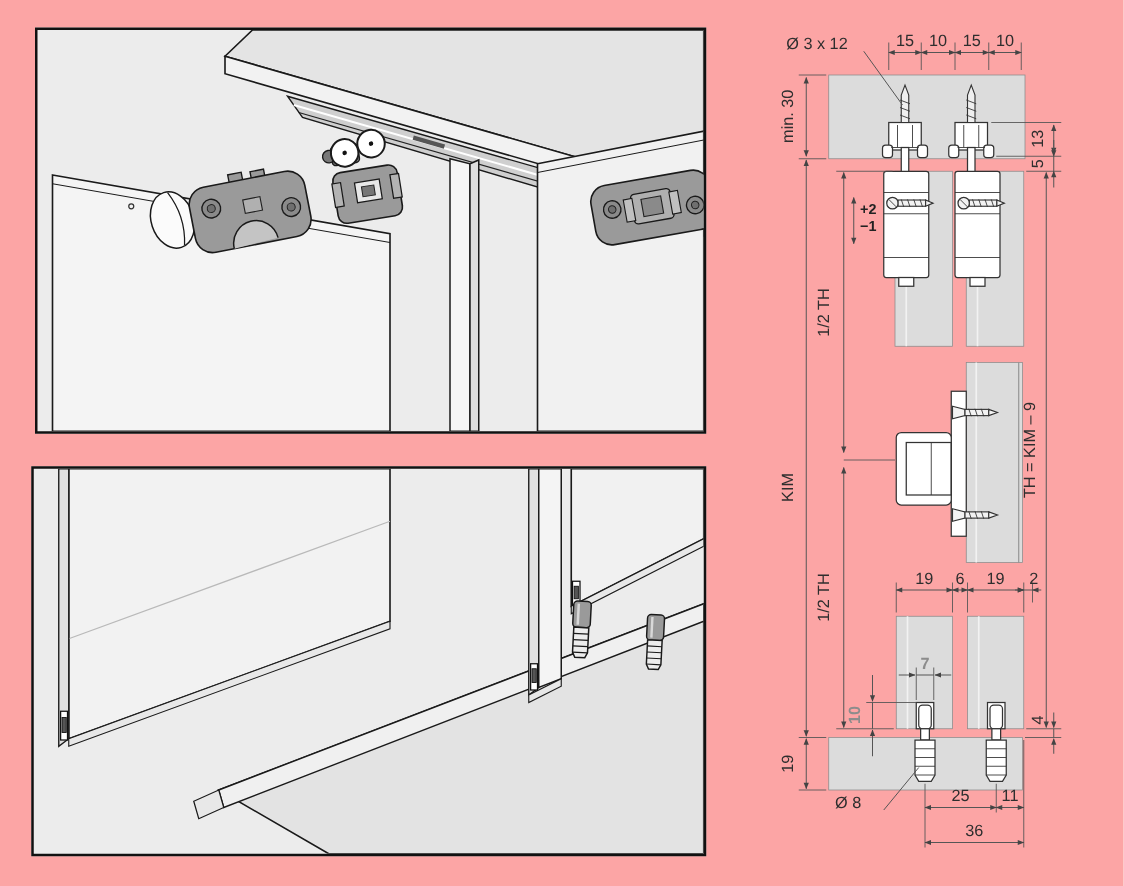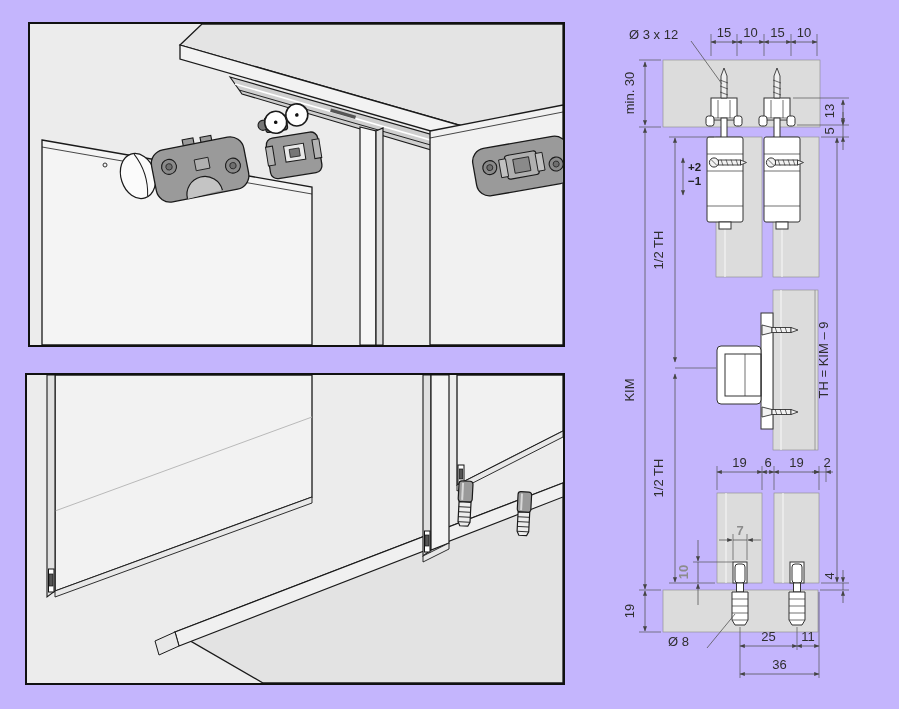--- a/index.html
+++ b/index.html
@@ -1,16 +1,16 @@
 <!DOCTYPE html>
 <html><head>
 <meta charset="utf-8">
 <style>
   html,body{margin:0;padding:0;background:#ffffff;}
-  .stage{position:relative;width:899px;height:709px;background:#c4b5fd;overflow:hidden;
+  .stage{position:relative;width:899px;height:709px;background:#fca5a5;overflow:hidden;
          font-family:"Liberation Sans",sans-serif;}
   .panel{position:absolute;background:#ececec;border:2px solid #111;box-sizing:border-box;}
   .panel svg{display:block;}
   #panel-top{left:28px;top:22px;width:537px;height:325px;}
   #panel-bottom{left:25px;top:373px;width:540px;height:312px;}
   #tech{position:absolute;left:615px;top:10px;}
   .dm{font-family:"Liberation Sans",sans-serif;font-size:13px;fill:#2e2e2e;}
   .dmg{font-family:"Liberation Sans",sans-serif;font-size:13px;font-weight:bold;fill:#8c8c8c;}
   .dmb{font-family:"Liberation Sans",sans-serif;font-size:11.5px;font-weight:bold;fill:#222;}
   .ext{stroke:#555;stroke-width:0.7;fill:none;}

